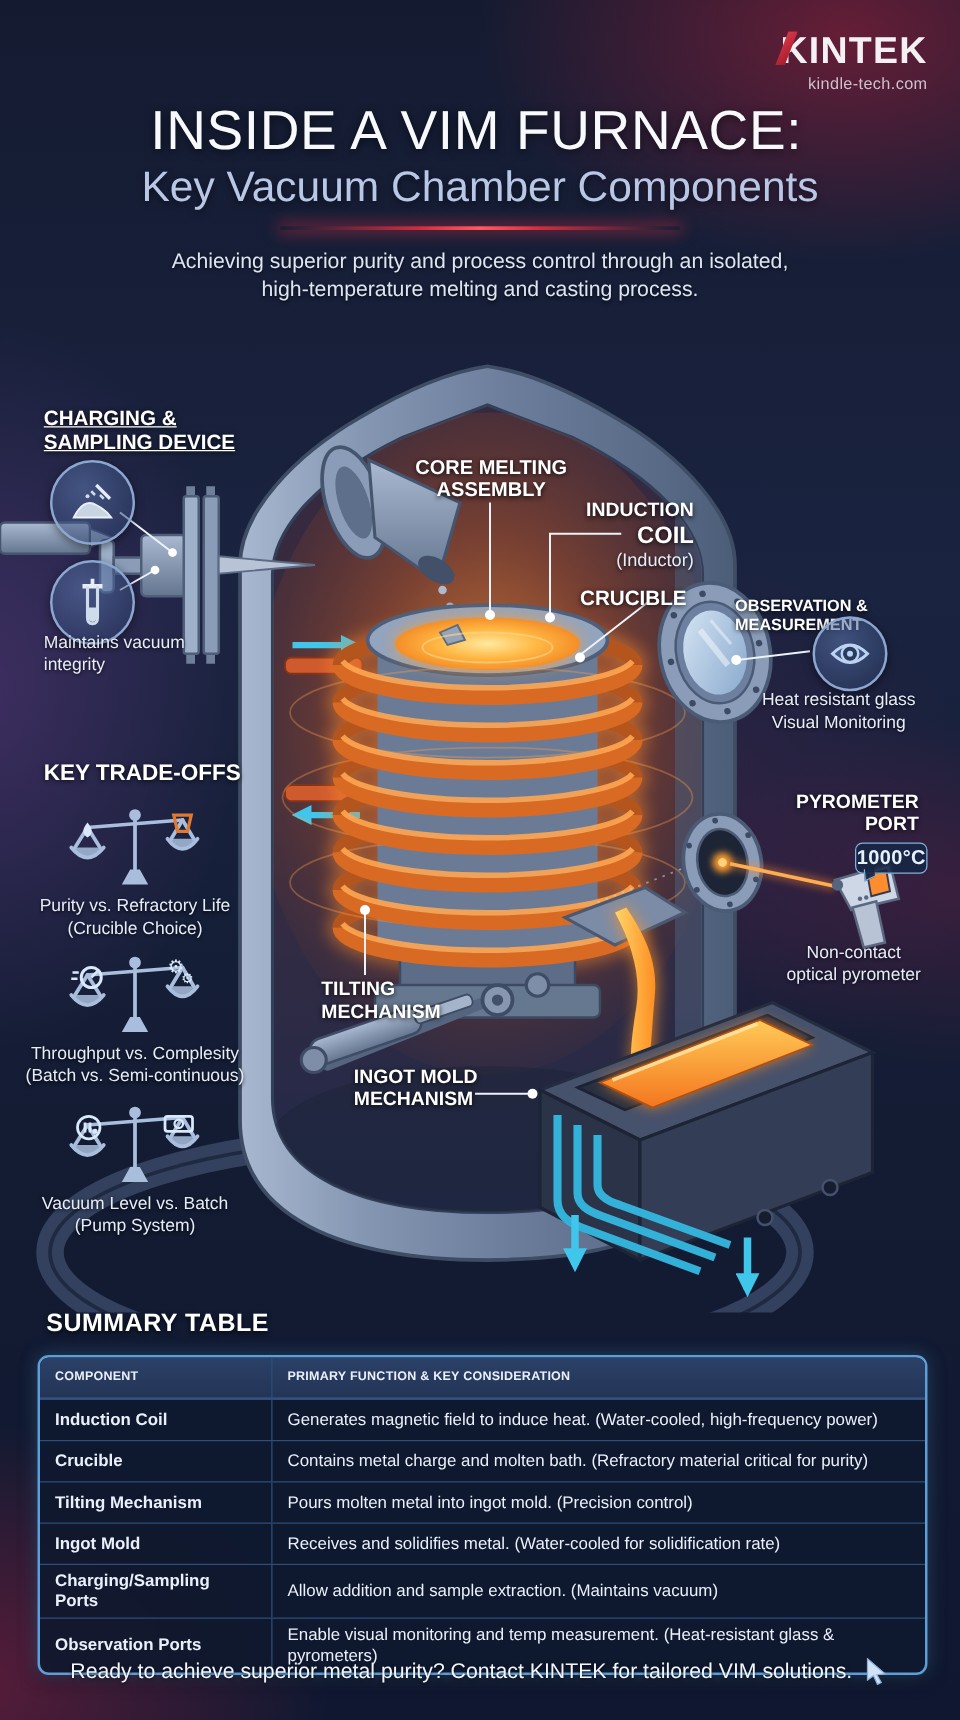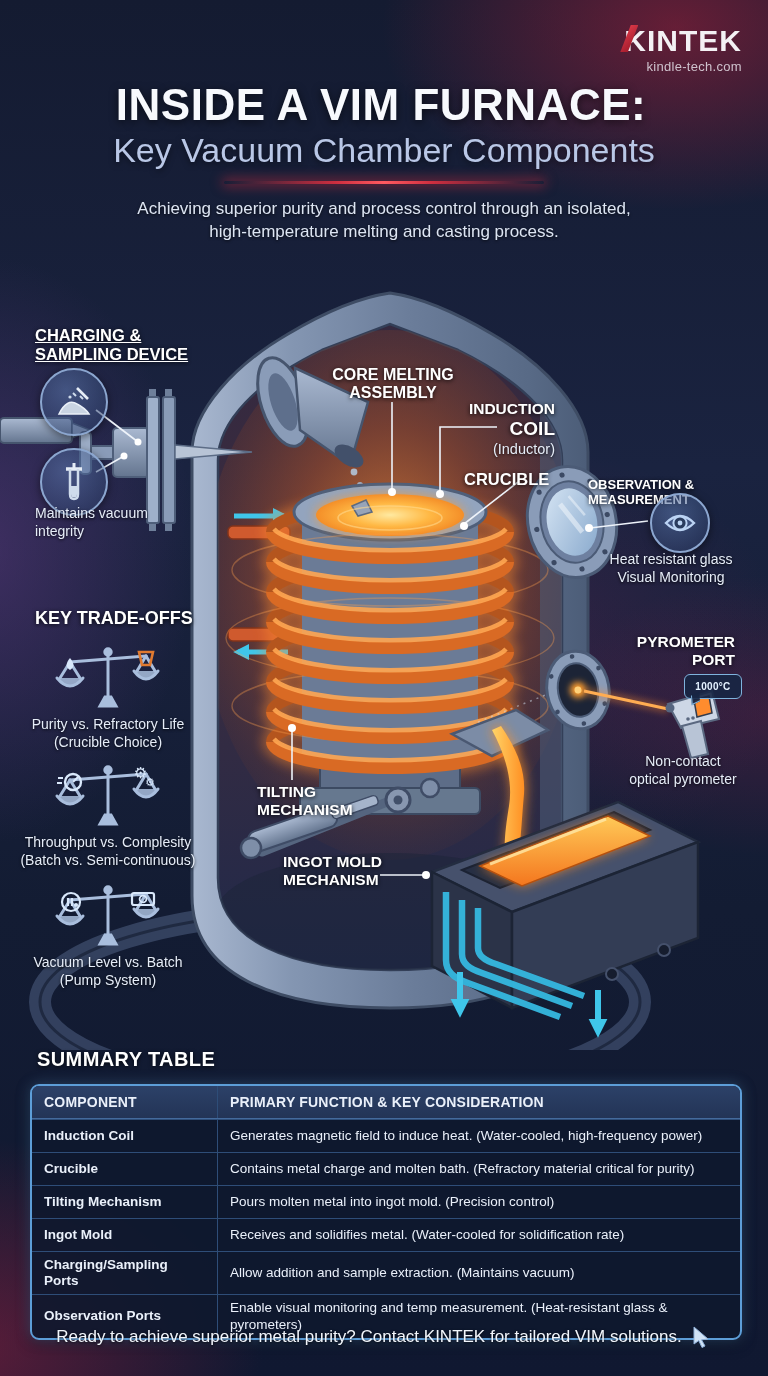--- a/index.html
+++ b/index.html
@@ -17,50 +17,50 @@
   .abs{position:absolute;}
   .lbl{font-weight:bold;color:#fff;text-shadow:0 1px 4px rgba(0,0,0,.85);line-height:1.15;}
   .cap{color:#e6edf8;text-shadow:0 1px 3px rgba(0,0,0,.8);line-height:1.25;}
   
   .logo-wrap{top:24px;right:26px;text-align:right;}
   .logo-text{font-size:30px;font-weight:bold;letter-spacing:1px;color:#f4f1f4;position:relative;}
   .logo-accent{position:absolute;left:-4px;top:1px;width:18px;height:27px;
     background:linear-gradient(135deg,#ef4452 0%,#a31b2c 80%);
     clip-path:polygon(58% 0,100% 0,42% 100%,0 100%);}
   .logo-site{font-size:13px;color:#cfc2cd;margin-top:1px;letter-spacing:.3px;}
-  .title{top:80px;left:0;width:762px;text-align:center;font-size:44px;font-weight:bold;
+  .title{top:80px;left:0;width:762px;text-align:center;font-size:44px;font-weight:normal;
     letter-spacing:.5px;color:#f7f9fd;text-shadow:0 2px 8px rgba(0,0,0,.6);}
   .subtitle{top:131px;left:0;width:768px;text-align:center;font-size:34px;color:#b9c7e6;
     text-shadow:0 2px 6px rgba(0,0,0,.5);}
   .divider{top:181px;left:224px;width:320px;height:3px;border-radius:2px;
     background:linear-gradient(90deg,transparent,rgba(226,48,64,.9) 35%,#ff5a60 50%,rgba(226,48,64,.9) 65%,transparent);
     box-shadow:0 0 12px 2px rgba(226,48,64,.55);}
   .desc{top:197px;left:84px;width:600px;text-align:center;font-size:17px;color:#dde5f3;
     line-height:23px;text-shadow:0 1px 3px rgba(0,0,0,.7);}
   
   .chip{border-radius:50%;border:2px solid #8ba6cf;background:radial-gradient(circle at 38% 32%,rgba(92,122,176,.55),rgba(36,52,92,.55));
     display:flex;align-items:center;justify-content:center;box-shadow:0 2px 8px rgba(0,0,0,.5);}
   
   .bubble{left:684px;top:674px;width:56px;height:23px;border:1.5px solid #7fb3dd;border-radius:6px;
     background:rgba(23,38,68,.9);display:flex;align-items:center;justify-content:center;
-    font-size:10px;font-weight:bold;color:#e4f1ff;letter-spacing:.3px;}
+    font-size:16px;font-weight:bold;color:#e4f1ff;letter-spacing:.3px;}
   .bubble-tail{position:absolute;left:6px;bottom:-5px;width:8px;height:8px;background:rgba(23,38,68,.9);
     border-left:1.5px solid #7fb3dd;border-bottom:1.5px solid #7fb3dd;transform:rotate(-25deg) skewX(-20deg);}
   
   .summary-title{left:37px;top:1048px;font-size:20px;font-weight:bold;letter-spacing:.4px;
     text-shadow:0 1px 4px rgba(0,0,0,.8);}
   .vtable{left:30px;top:1084px;width:708px;border:2px solid #5d9ed8;border-radius:9px;overflow:hidden;
     background:rgba(14,24,46,.88);box-shadow:0 0 14px rgba(93,158,216,.35),0 4px 14px rgba(0,0,0,.5);}
   .trow{display:grid;grid-template-columns:186px 1fr;min-height:32px;align-items:stretch;
     border-top:1px solid #2e4d78;}
   .trow:first-child{border-top:none;}
   .thead{background:linear-gradient(180deg,#2c4168,#233456);border-bottom:1px solid #446a9c;}
   .tcell{display:flex;align-items:center;padding:5px 12px;font-size:13.5px;color:#eaf0fa;line-height:1.2;}
   .tcell.c1{font-weight:bold;border-right:1px solid #2e4d78;}
-  .thead .tcell{font-weight:bold;font-size:14px;letter-spacing:.2px;}
+  .thead .tcell{font-weight:bold;font-size:10px;letter-spacing:.2px;}
   
   .cta-row{top:1326px;left:0;width:768px;display:flex;align-items:center;justify-content:center;gap:10px;}
   .cta-text{font-size:17px;color:#f2f6fc;text-shadow:0 1px 3px rgba(0,0,0,.7);}
 </style>
 </head>
 <body>
 
 <div id="page">
 
   <div class="abs logo-wrap">

